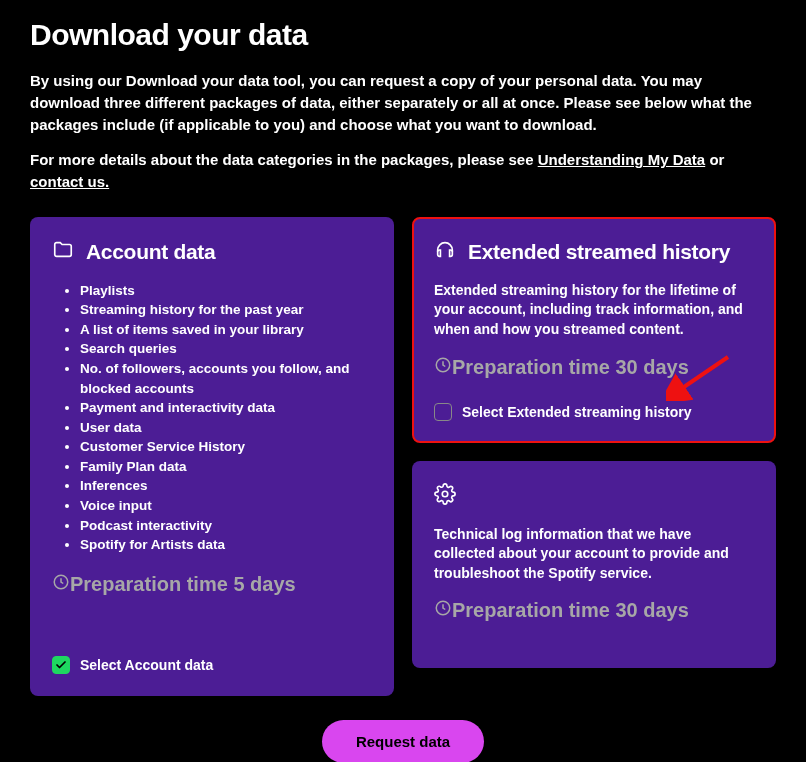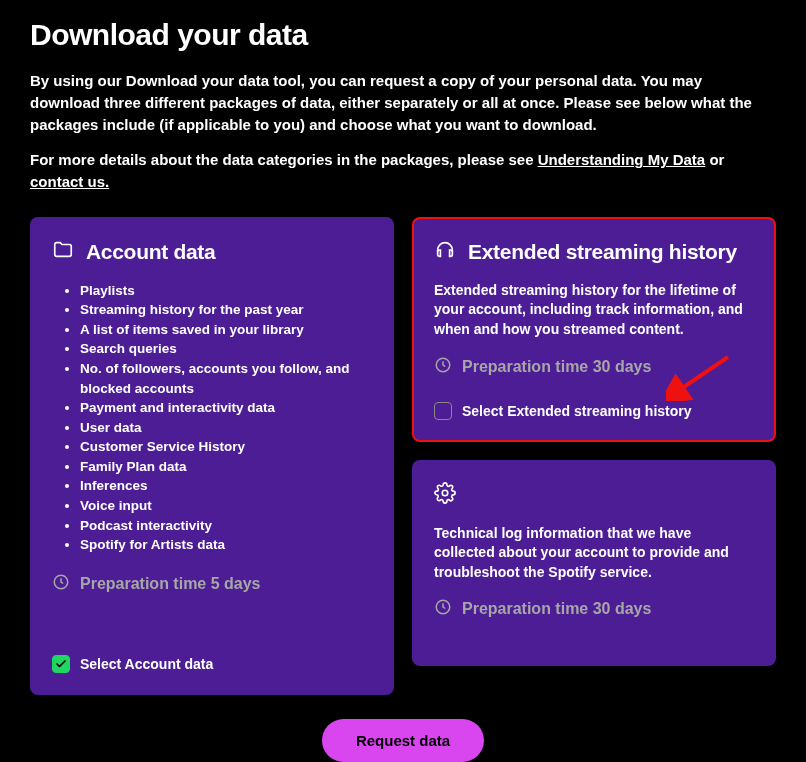--- a/index.html
+++ b/index.html
@@ -73,23 +73,22 @@
   }
   .card-desc {
     font-size: 14px;
     font-weight: 600;
     line-height: 1.4;
     margin-bottom: 16px;
   }
   .prep {
     display: flex;
     align-items: center;
-    gap: 10px;
     color: #a7a7a7;
-    font-size: 16px;
+    font-size: 20px;
     font-weight: 600;
     margin-bottom: 24px;
     text-align: right;
   }
   .prep svg { flex-shrink: 0; }
   .select-row {
     display: flex;
     align-items: center;
     gap: 10px;
     font-size: 14px;
@@ -197,21 +196,21 @@
 
     <div class="card highlight">
       <div class="card-header">
         <span>
           <svg width="22" height="22" viewBox="0 0 24 24" fill="none" stroke="#fff" stroke-width="1.8">
             <path d="M4 14v-2a8 8 0 0 1 16 0v2"></path>
             <path d="M4 14a2 2 0 0 1 2-2h1v7H6a2 2 0 0 1-2-2v-3z"></path>
             <path d="M20 14a2 2 0 0 0-2-2h-1v7h1a2 2 0 0 0 2-2v-3z"></path>
           </svg>
         </span>
-        <span class="card-title">Extended streaming history</span>
+        <span class="card-title">Extended streamed history</span>
       </div>
       <p class="card-desc">Extended streaming history for the lifetime of your account, including track information, and when and how you streamed content.</p>
       <div class="prep">
         <span>
           <svg width="18" height="18" viewBox="0 0 24 24" fill="none" stroke="#a7a7a7" stroke-width="2">
             <circle cx="12" cy="12" r="9"></circle>
               <path d="M12 7v5l3 2"></path>
           </svg>
         </span>
         <span>Preparation time 30 days</span>

